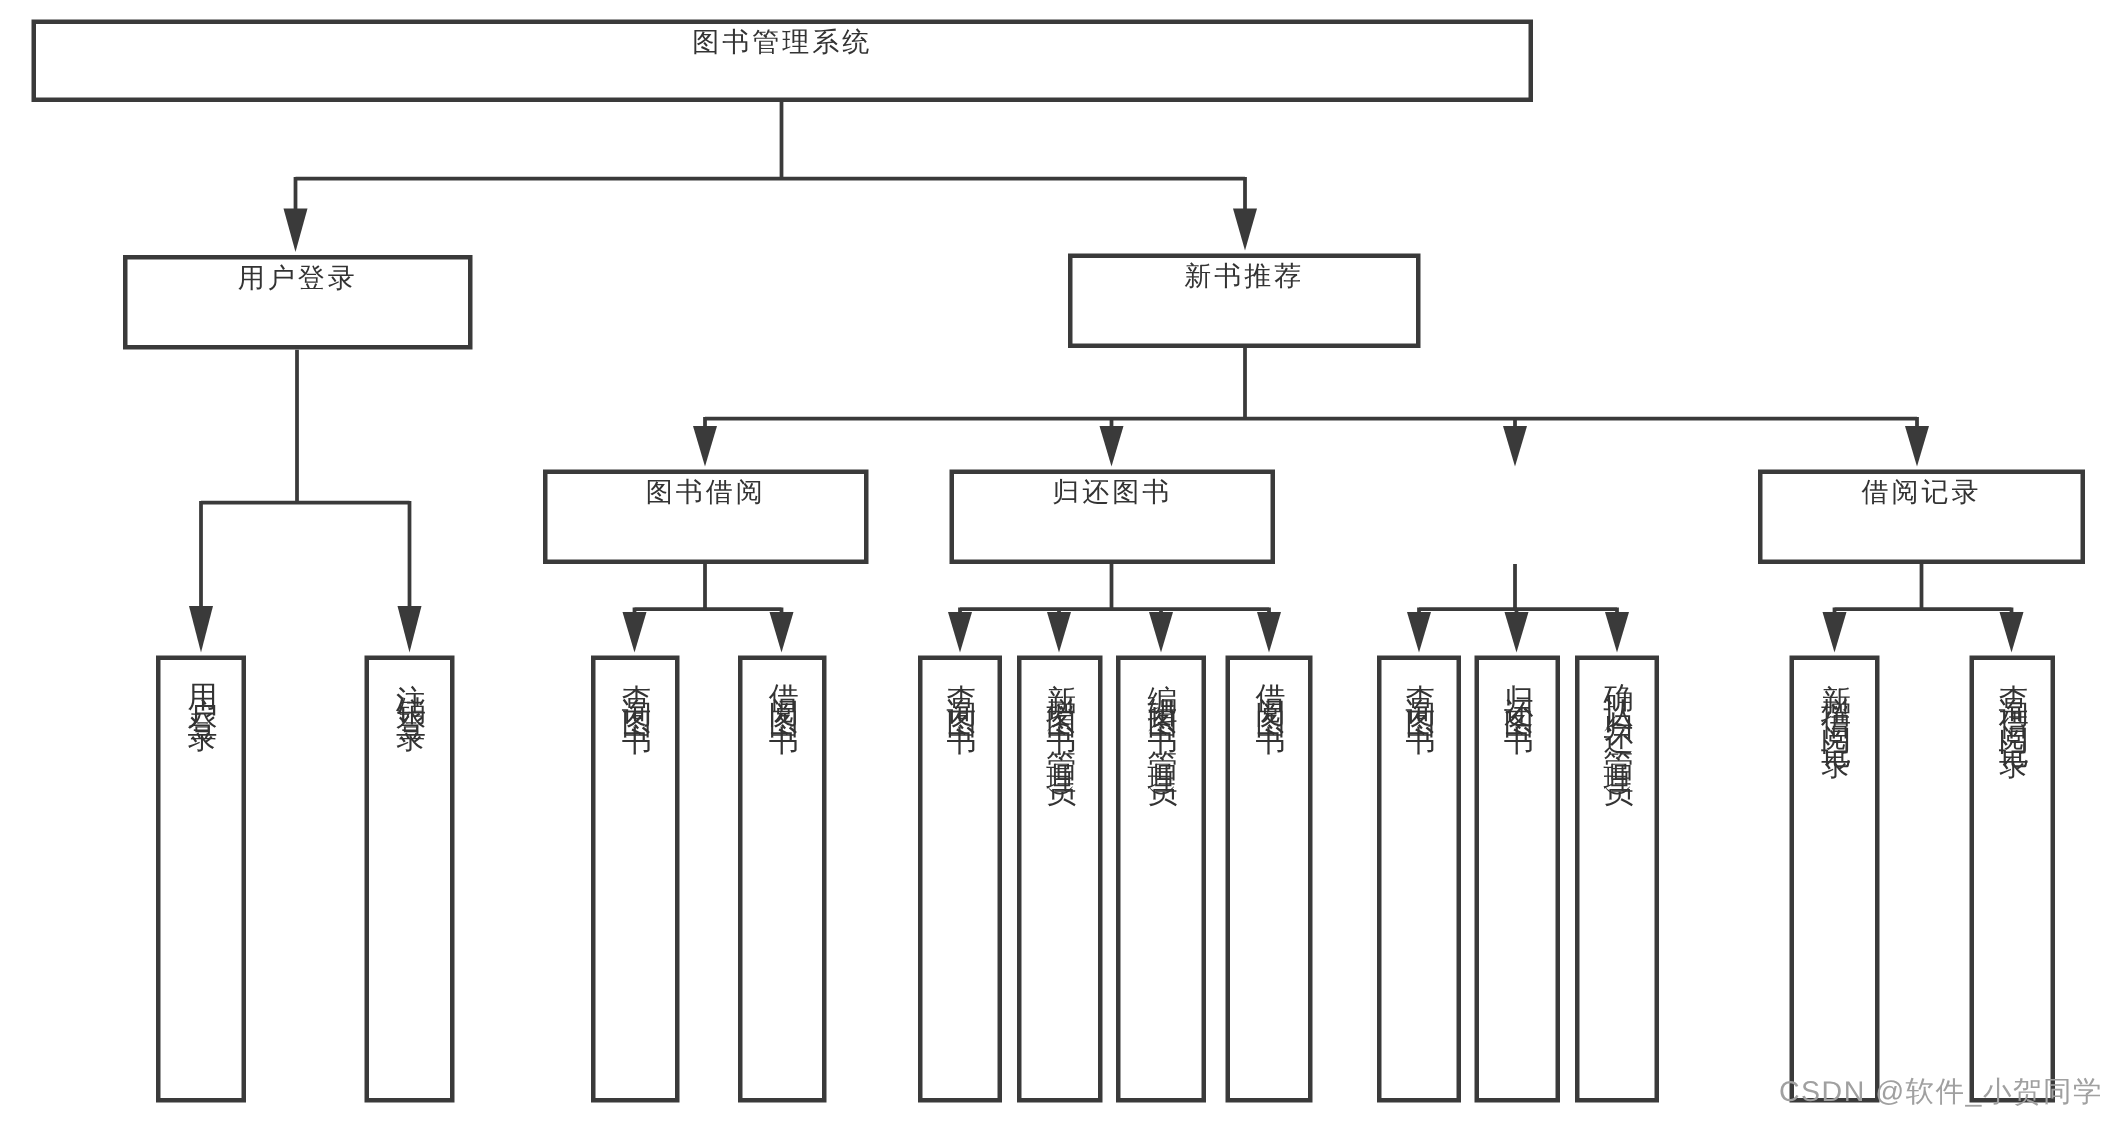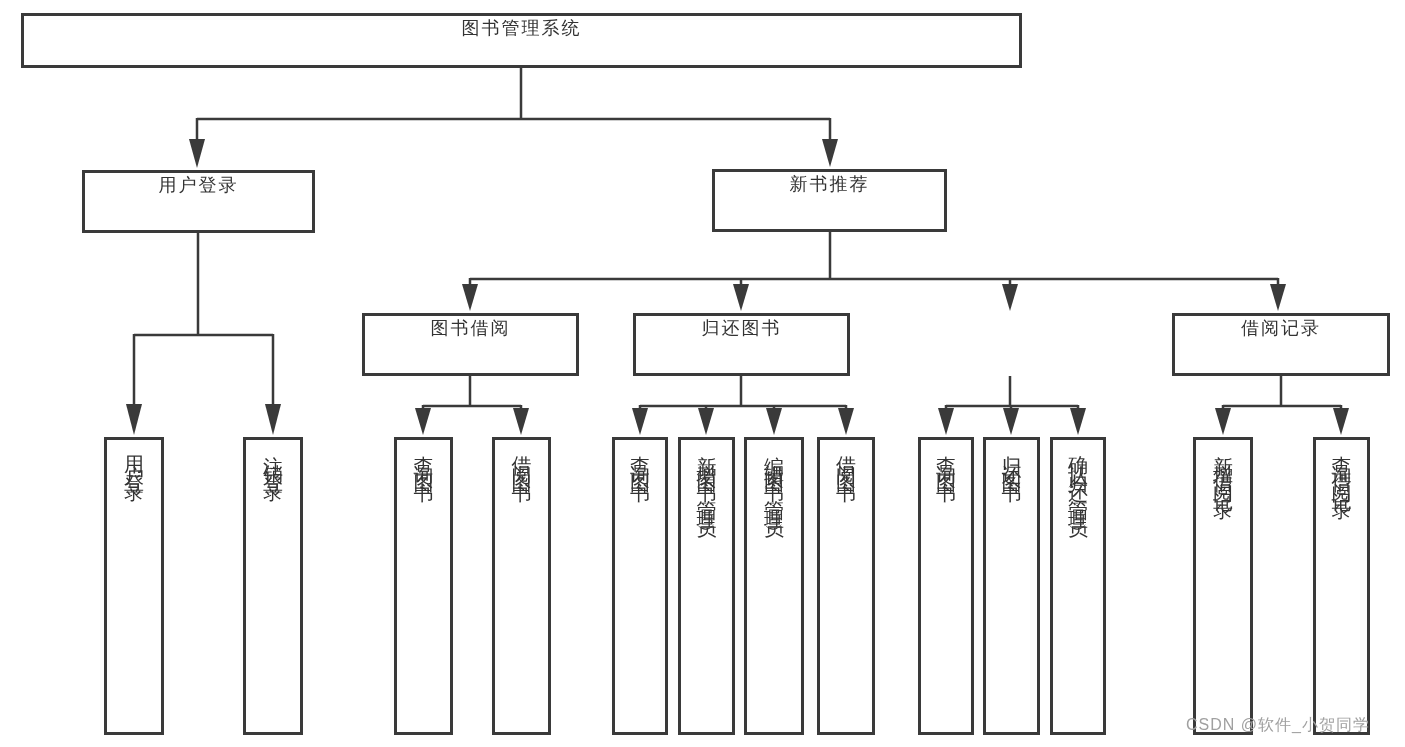--- a/index.html
+++ b/index.html
@@ -41,21 +41,21 @@
     writing-mode: vertical-rl;
     text-orientation: mixed;
     font-size: 20px;
     letter-spacing: 9px;
     line-height: 1.15;
   }
   .watermark {
     position: absolute;
     left: 1186px;
     top: 715px;
-    font-size: 16px;
+    font-size: 19px;
     letter-spacing: 1px;
     color: var(--wm);
     white-space: nowrap;
   }
 </style>
 </head>
 <body>
 
 <div class="canvas">
 

